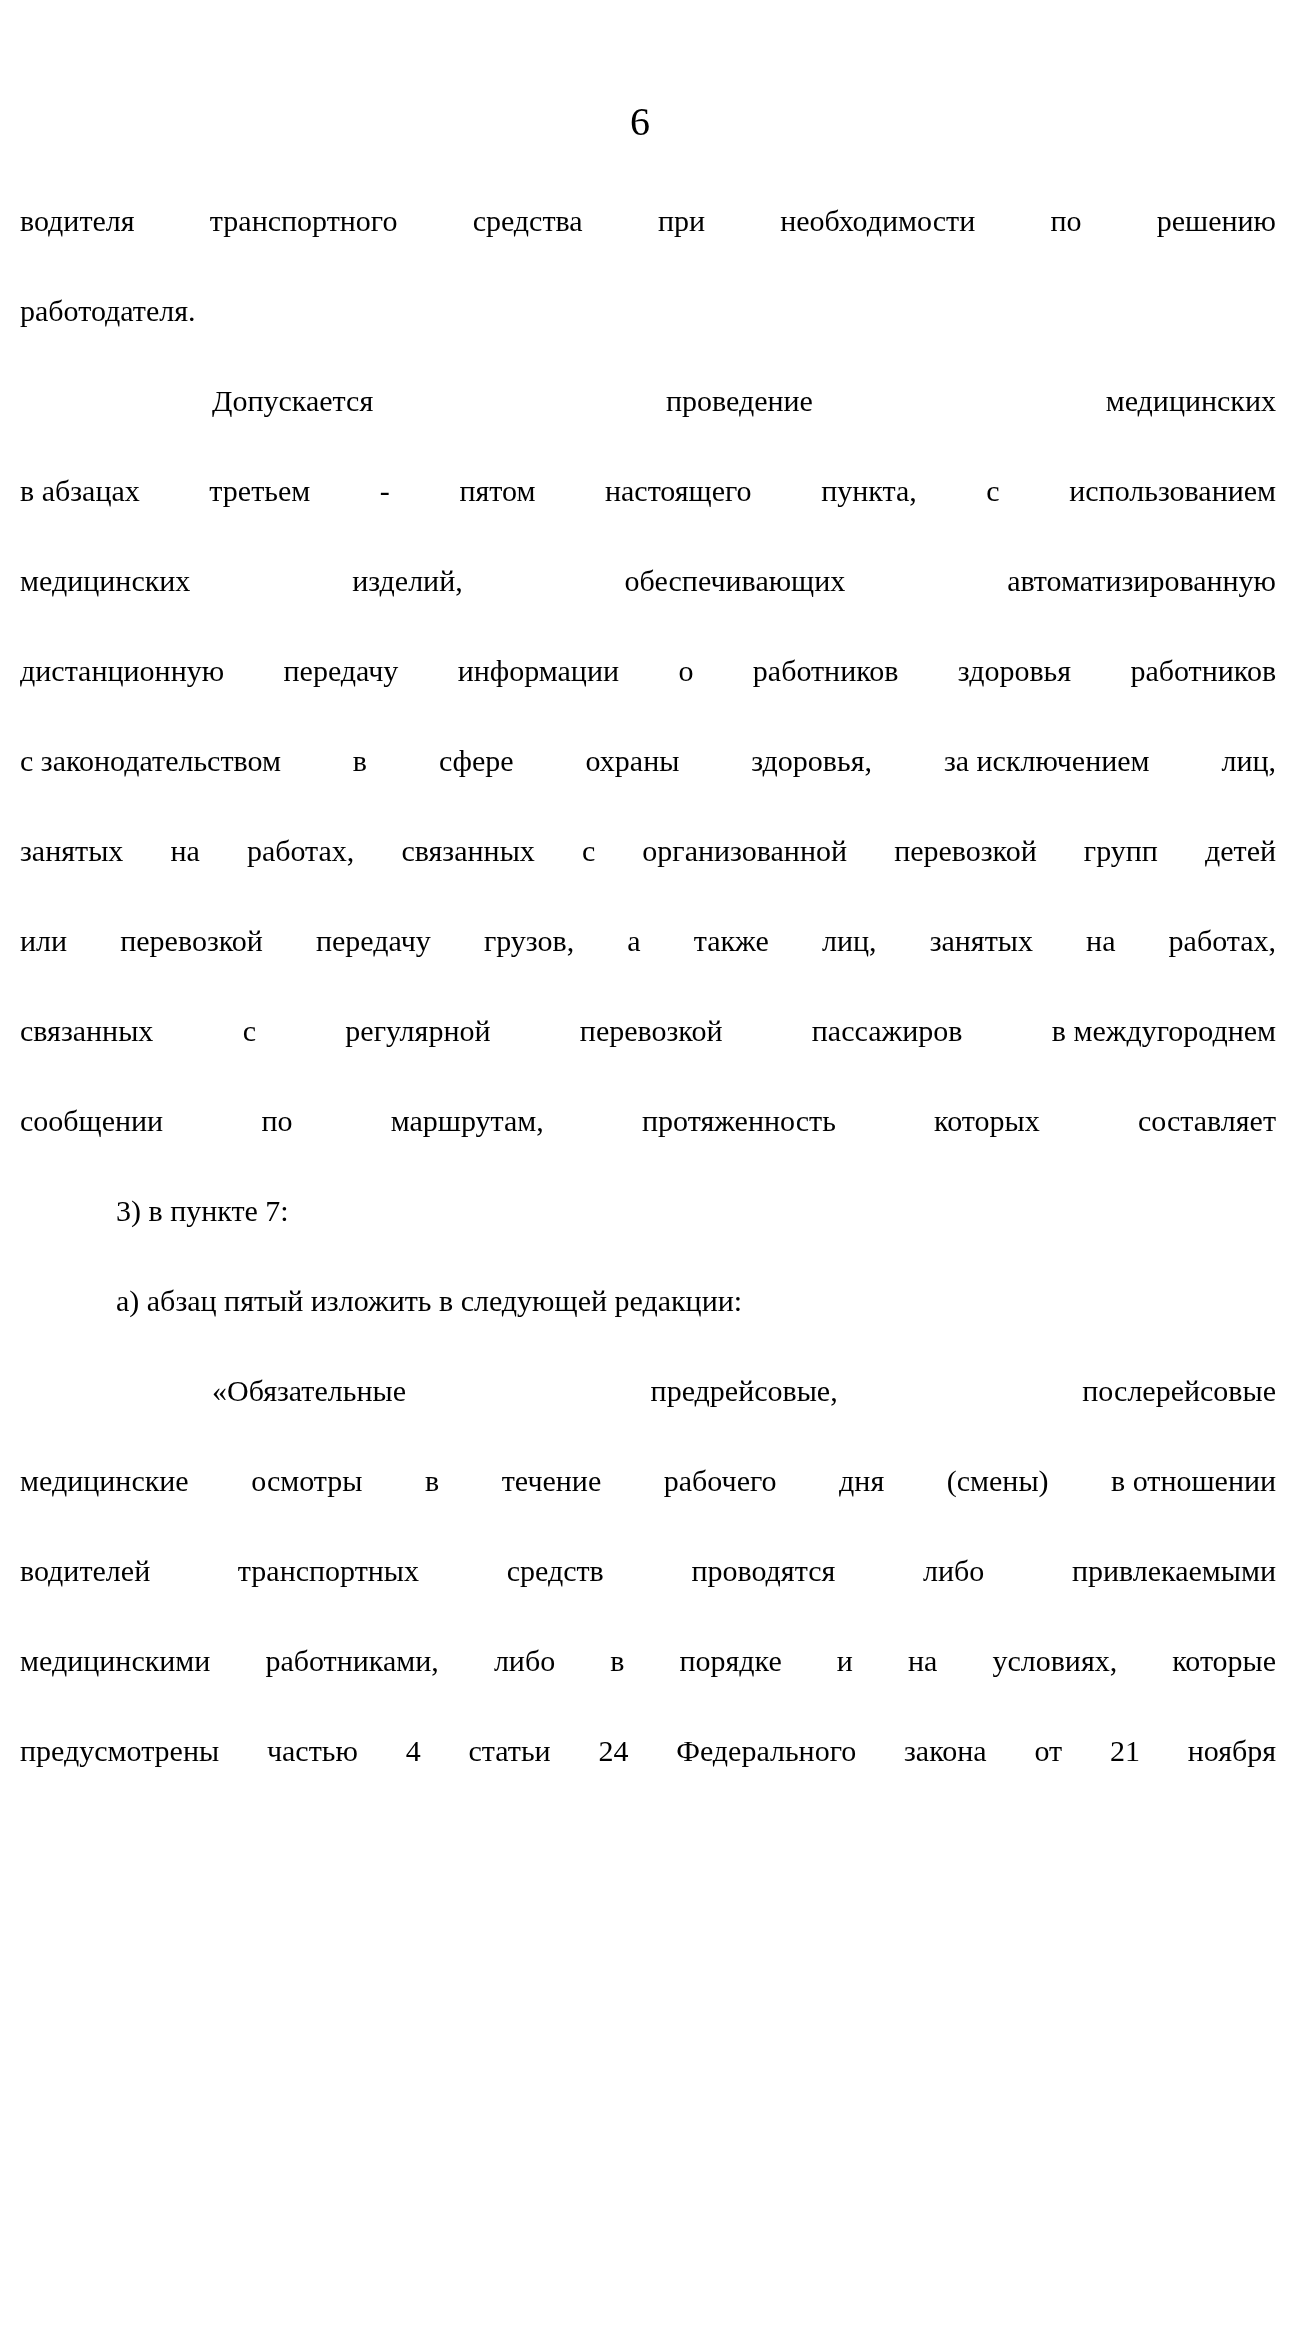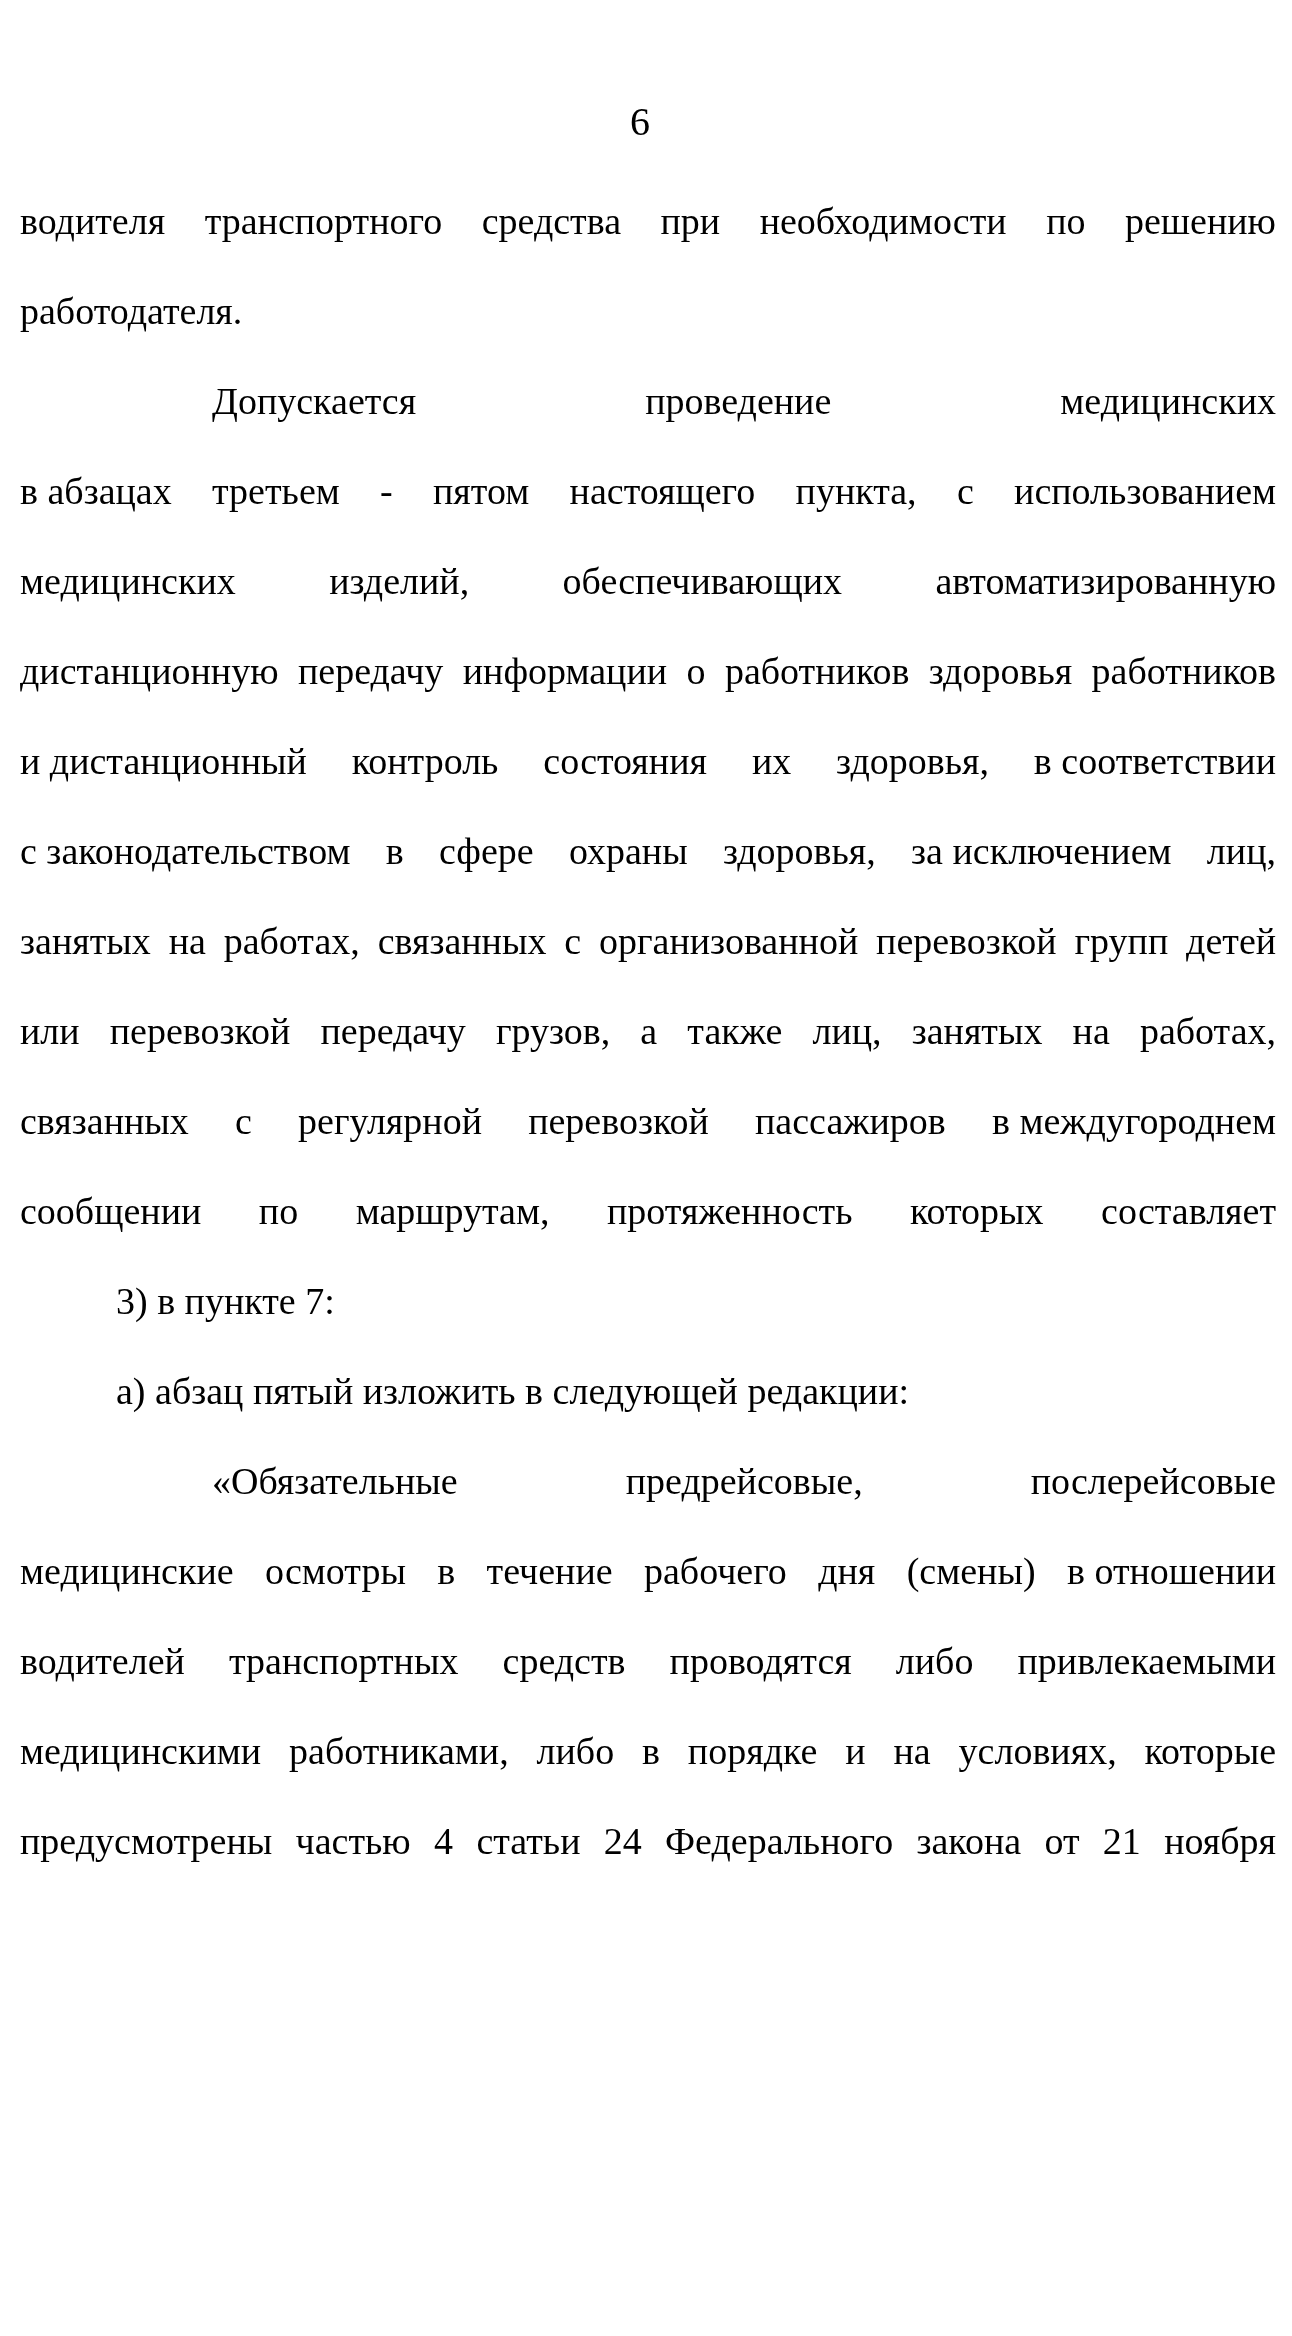--- a/index.html
+++ b/index.html
@@ -29,21 +29,21 @@
     font-size: 40px;
     line-height: 44px;
   }
   .text-block {
     position: absolute;
     top: 176px;
     left: 20px;
     right: 16px;
   }
   .line {
-    font-size: 38px;
+    font-size: 30px;
     line-height: 90px;
     height: 90px;
     overflow: hidden;
     white-space: normal;
   }
   
   .j {
     text-align: justify;
     text-align-last: justify;
   }
@@ -68,21 +68,20 @@
 
   <div class="page-number">6</div>
 
   <div class="text-block">
     <div class="line j"><span class="tok">водителя</span> <span class="tok">транспортного</span> <span class="tok">средства</span> <span class="tok">при</span> <span class="tok">необходимости</span> <span class="tok">по</span> <span class="tok">решению</span></div>
     <div class="line l">работодателя.</div>
     <div class="line j ind"><span class="tok">Допускается</span> <span class="tok">проведение</span> <span class="tok">медицинских</span>  </div>
     <div class="line j"><span class="tok">в&nbsp;абзацах</span> <span class="tok">третьем</span> <span class="tok">-</span> <span class="tok">пятом</span> <span class="tok">настоящего</span> <span class="tok">пункта,</span> <span class="tok">с</span> <span class="tok">использованием</span></div>
     <div class="line j"><span class="tok">медицинских</span> <span class="tok">изделий,</span> <span class="tok">обеспечивающих</span> <span class="tok">автоматизированную</span></div>
     <div class="line j"><span class="tok">дистанционную</span> <span class="tok">передачу</span> <span class="tok">информации</span> <span class="tok">о</span> <span class="tok">работников</span> <span class="tok">здоровья</span> <span class="tok">работников</span></div>
-    <div class="line j"><span class="tok">и&nbsp;дистанционный</span> <span class="tok">контроль</span> <span class="tok">состояния</span> <span class="tok">их</span> <span class="tok">здоровья,</span> <span class="tok">в&nbsp;соответствии</span></div>
     <div class="line j"><span class="tok">с&nbsp;законодательством</span> <span class="tok">в</span> <span class="tok">сфере</span> <span class="tok">охраны</span> <span class="tok">здоровья,</span> <span class="tok">за&nbsp;исключением</span> <span class="tok">лиц,</span></div>
     <div class="line j"><span class="tok">занятых</span> <span class="tok">на</span> <span class="tok">работах,</span> <span class="tok">связанных</span> <span class="tok">с</span> <span class="tok">организованной</span> <span class="tok">перевозкой</span> <span class="tok">групп</span> <span class="tok">детей</span></div>
     <div class="line j"><span class="tok">или</span> <span class="tok">перевозкой</span> <span class="tok">передачу</span> <span class="tok">грузов,</span> <span class="tok">а</span> <span class="tok">также</span> <span class="tok">лиц,</span> <span class="tok">занятых</span> <span class="tok">на</span> <span class="tok">работах,</span></div>
     <div class="line j"><span class="tok">связанных</span> <span class="tok">с</span> <span class="tok">регулярной</span> <span class="tok">перевозкой</span> <span class="tok">пассажиров</span> <span class="tok">в&nbsp;междугороднем</span></div>
     <div class="line j"><span class="tok">сообщении</span> <span class="tok">по</span> <span class="tok">маршрутам,</span> <span class="tok">протяженность</span> <span class="tok">которых</span> <span class="tok">составляет</span></div>
     <div class="line l ind">3) в пункте 7:</div>
     <div class="line l ind">а) абзац пятый изложить в следующей редакции:</div>
     <div class="line j ind"><span class="tok">«Обязательные</span> <span class="tok">предрейсовые,</span> <span class="tok">послерейсовые</span>  </div>
     <div class="line j"><span class="tok">медицинские</span> <span class="tok">осмотры</span> <span class="tok">в</span> <span class="tok">течение</span> <span class="tok">рабочего</span> <span class="tok">дня</span> <span class="tok">(смены)</span> <span class="tok">в&nbsp;отношении</span></div>
     <div class="line j"><span class="tok">водителей</span> <span class="tok">транспортных</span> <span class="tok">средств</span> <span class="tok">проводятся</span> <span class="tok">либо</span> <span class="tok">привлекаемыми</span></div>

